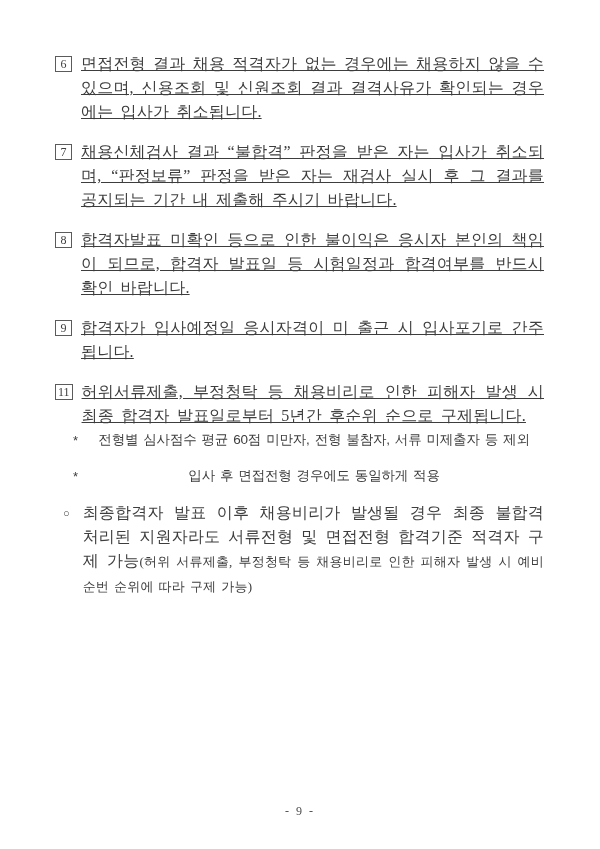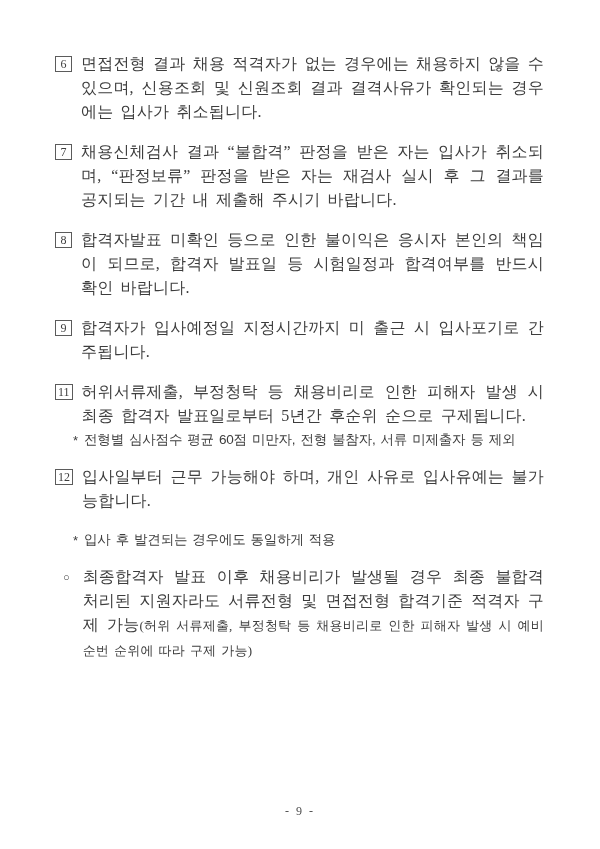--- a/index.html
+++ b/index.html
@@ -39,20 +39,21 @@
   }
   .item-text {
     flex: 1;
     margin: 0;
     font-size: 16px;
     line-height: 24px;
     text-align: justify;
     text-align-last: left;
     word-spacing: 3px;
     letter-spacing: 0.2px;
+    text-decoration: underline;
   }
   .note {
     display: flex;
     align-items: flex-start;
     margin: 1px 0 14px 18px;
     font-family: "Liberation Sans", "DejaVu Sans", sans-serif;
   }
   .note-marker {
     flex-shrink: 0;
     font-size: 13px;
@@ -62,20 +63,21 @@
     color: #3d3d3d;
   }
   .note-text {
     flex: 1;
     margin: 0;
     font-size: 13.5px;
     line-height: 22px;
     letter-spacing: -0.2px;
     word-spacing: 1.5px;
     color: #3d3d3d;
+    text-align: center;
   }
   .bullet-item {
     display: flex;
     align-items: flex-start;
     margin: 6px 0 0 8px;
   }
   .bullet-marker {
     flex-shrink: 0;
     font-size: 11px;
     line-height: 24px;
@@ -122,42 +124,38 @@
     <p class="item-text">채용신체검사 결과 “불합격” 판정을 받은 자는 입사가 취소되며, “판정보류” 판정을 받은 자는 재검사 실시 후 그 결과를 공지되는 기간 내 제출해 주시기 바랍니다.</p>
   </div>
 
   <div class="item">
     <span class="num-box">8</span>
     <p class="item-text">합격자발표 미확인 등으로 인한 불이익은 응시자 본인의 책임이 되므로, 합격자 발표일 등 시험일정과 합격여부를 반드시 확인 바랍니다.</p>
   </div>
 
   <div class="item">
     <span class="num-box">9</span>
-    <p class="item-text">합격자가 입사예정일 지정시간까지 미 출근 시 입사포기로 간주됩니다.</p>
+    <p class="item-text">합격자가 입사예정일 응시자격이 미 출근 시 입사포기로 간주됩니다.</p>
   </div>
 
 
   <div class="item mb0">
     <span class="num-box">11</span>
     <p class="item-text">허위서류제출, 부정청탁 등 채용비리로 인한 피해자 발생 시 최종 합격자 발표일로부터 5년간 후순위 순으로 구제됩니다.</p>
   </div>
   <div class="note">
     <span class="note-marker">*</span>
     <p class="note-text">전형별 심사점수 평균 60점 미만자, 전형 불참자, 서류 미제출자 등 제외</p>
   </div>
 
-  <div class="item">
-    <span class="num-box">12</span>
-    <p class="item-text">입사일부터 근무 가능해야 하며, 개인 사유로 입사유예는 불가능합니다.</p>
-  </div>
 
 
   <div class="note">
     <span class="note-marker">*</span>
-    <p class="note-text">입사 후 발견되는 경우에도 동일하게 적용</p>
+    <p class="note-text">입사 후 면접전형 경우에도 동일하게 적용</p>
   </div>
 
   <div class="bullet-item">
     <span class="bullet-marker">○</span>
     <p class="bullet-text"><span>최종합격자 발표 이후 채용비리가 발생될 경우 최종 불합격 처리된 지원자라도 서류전형 및 면접전형 합격기준 적격자 구제 가능</span><span class="paren">(허위 서류제출, 부정청탁 등 채용비리로 인한 피해자 발생 시 예비 순번 순위에 따라 구제 가능)</span></p>
   </div>
 
   <div class="page-number">- 9 -</div>
 
 </div>

